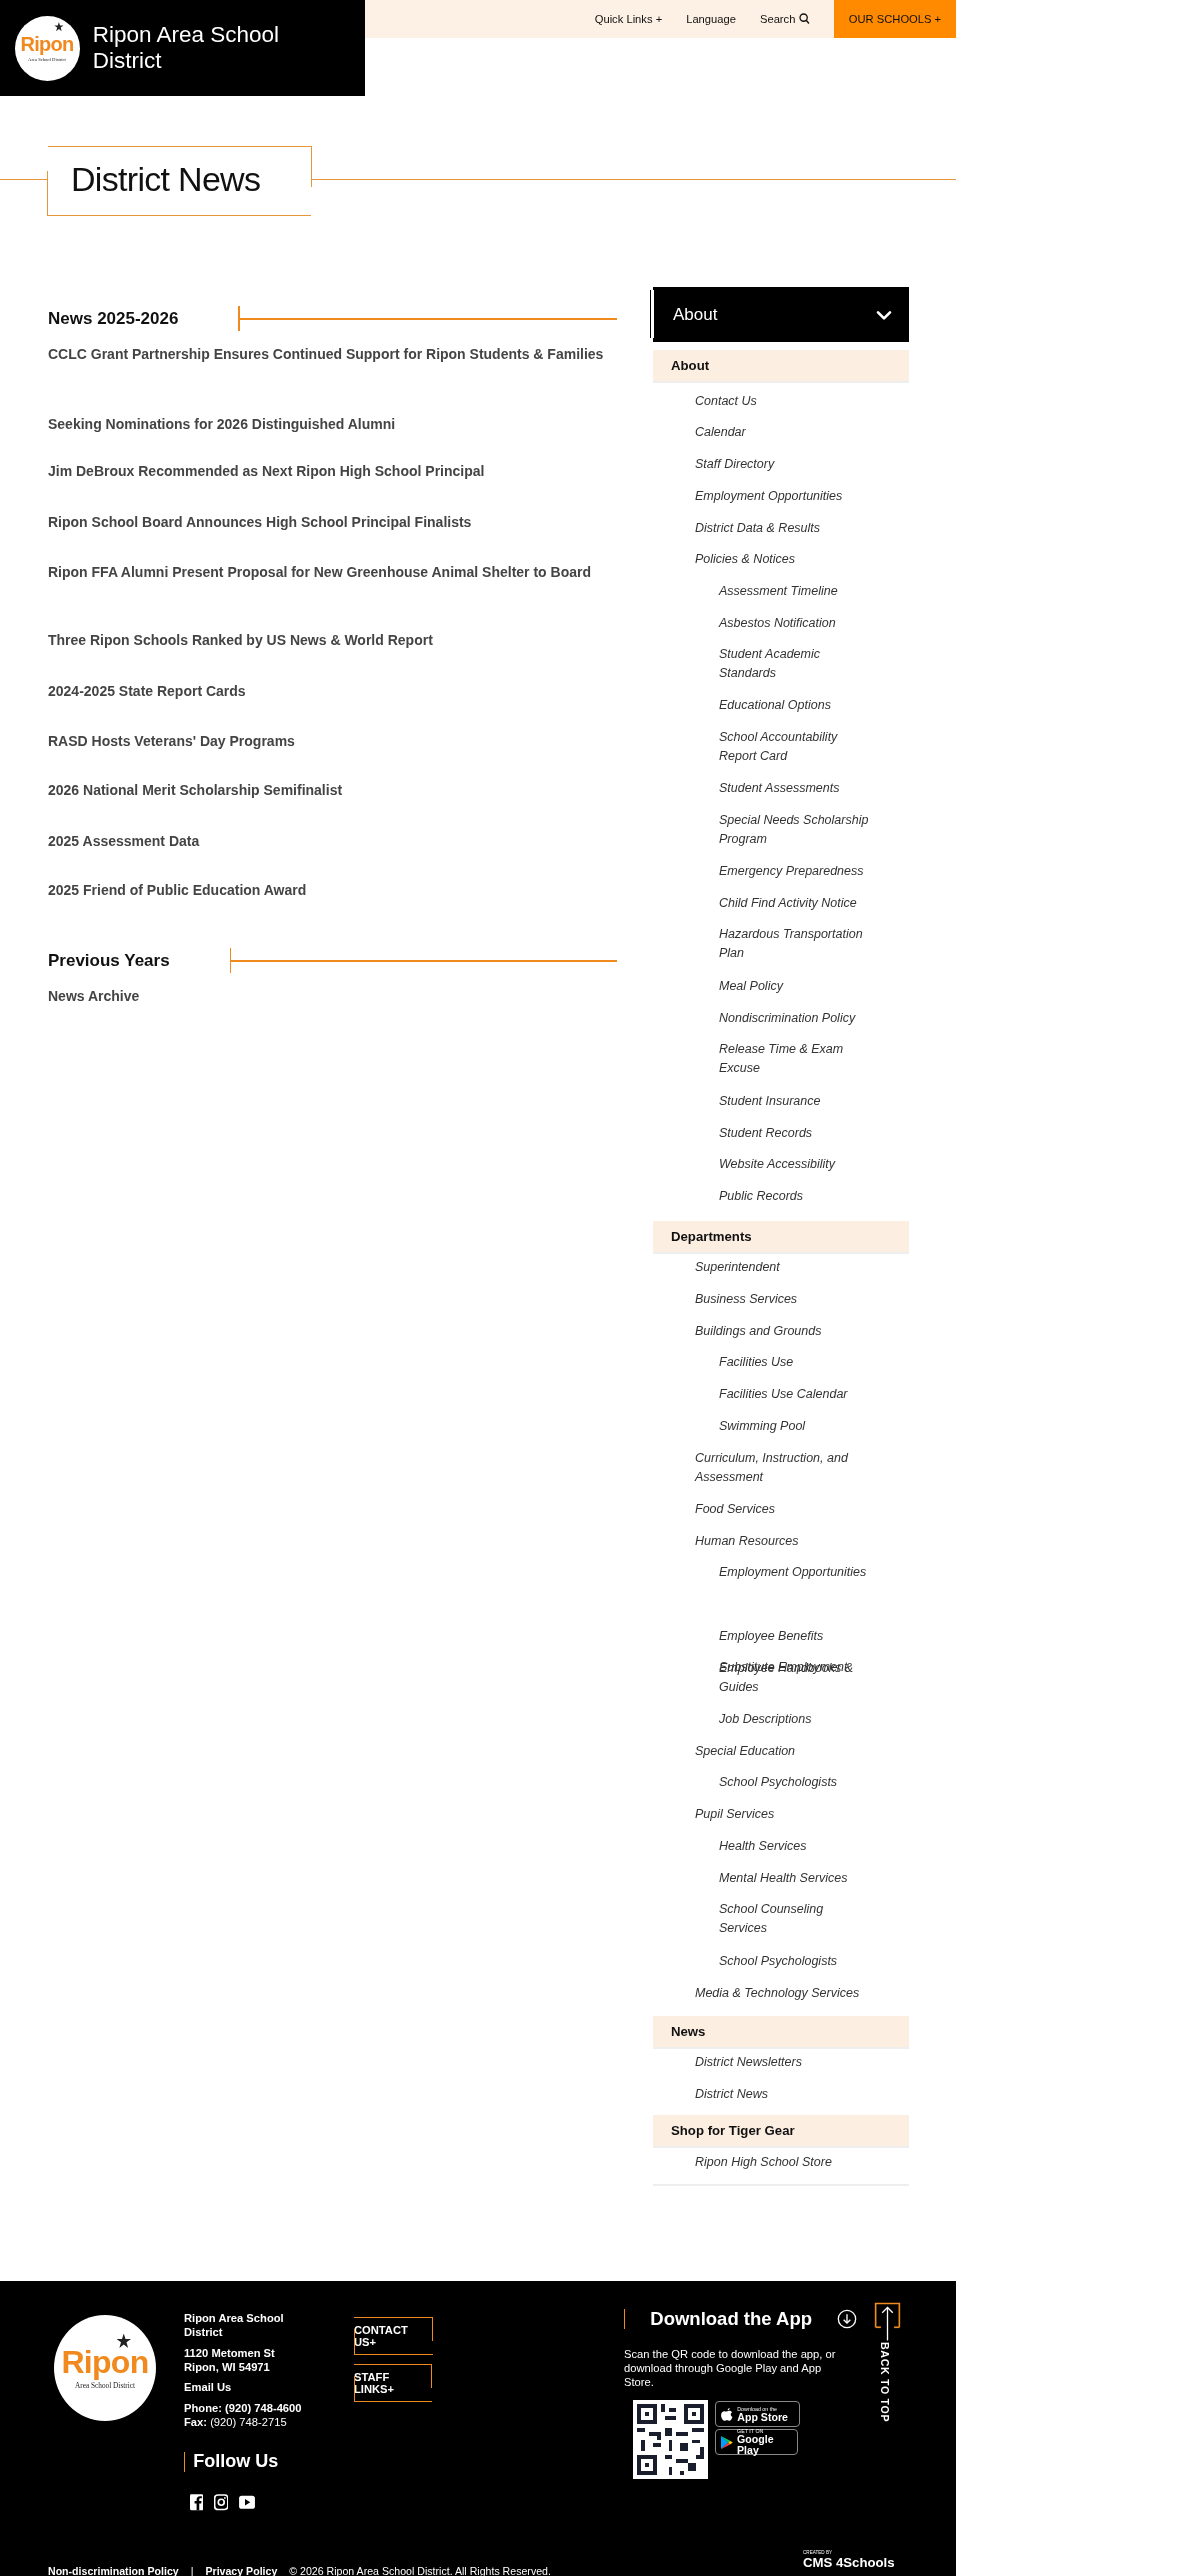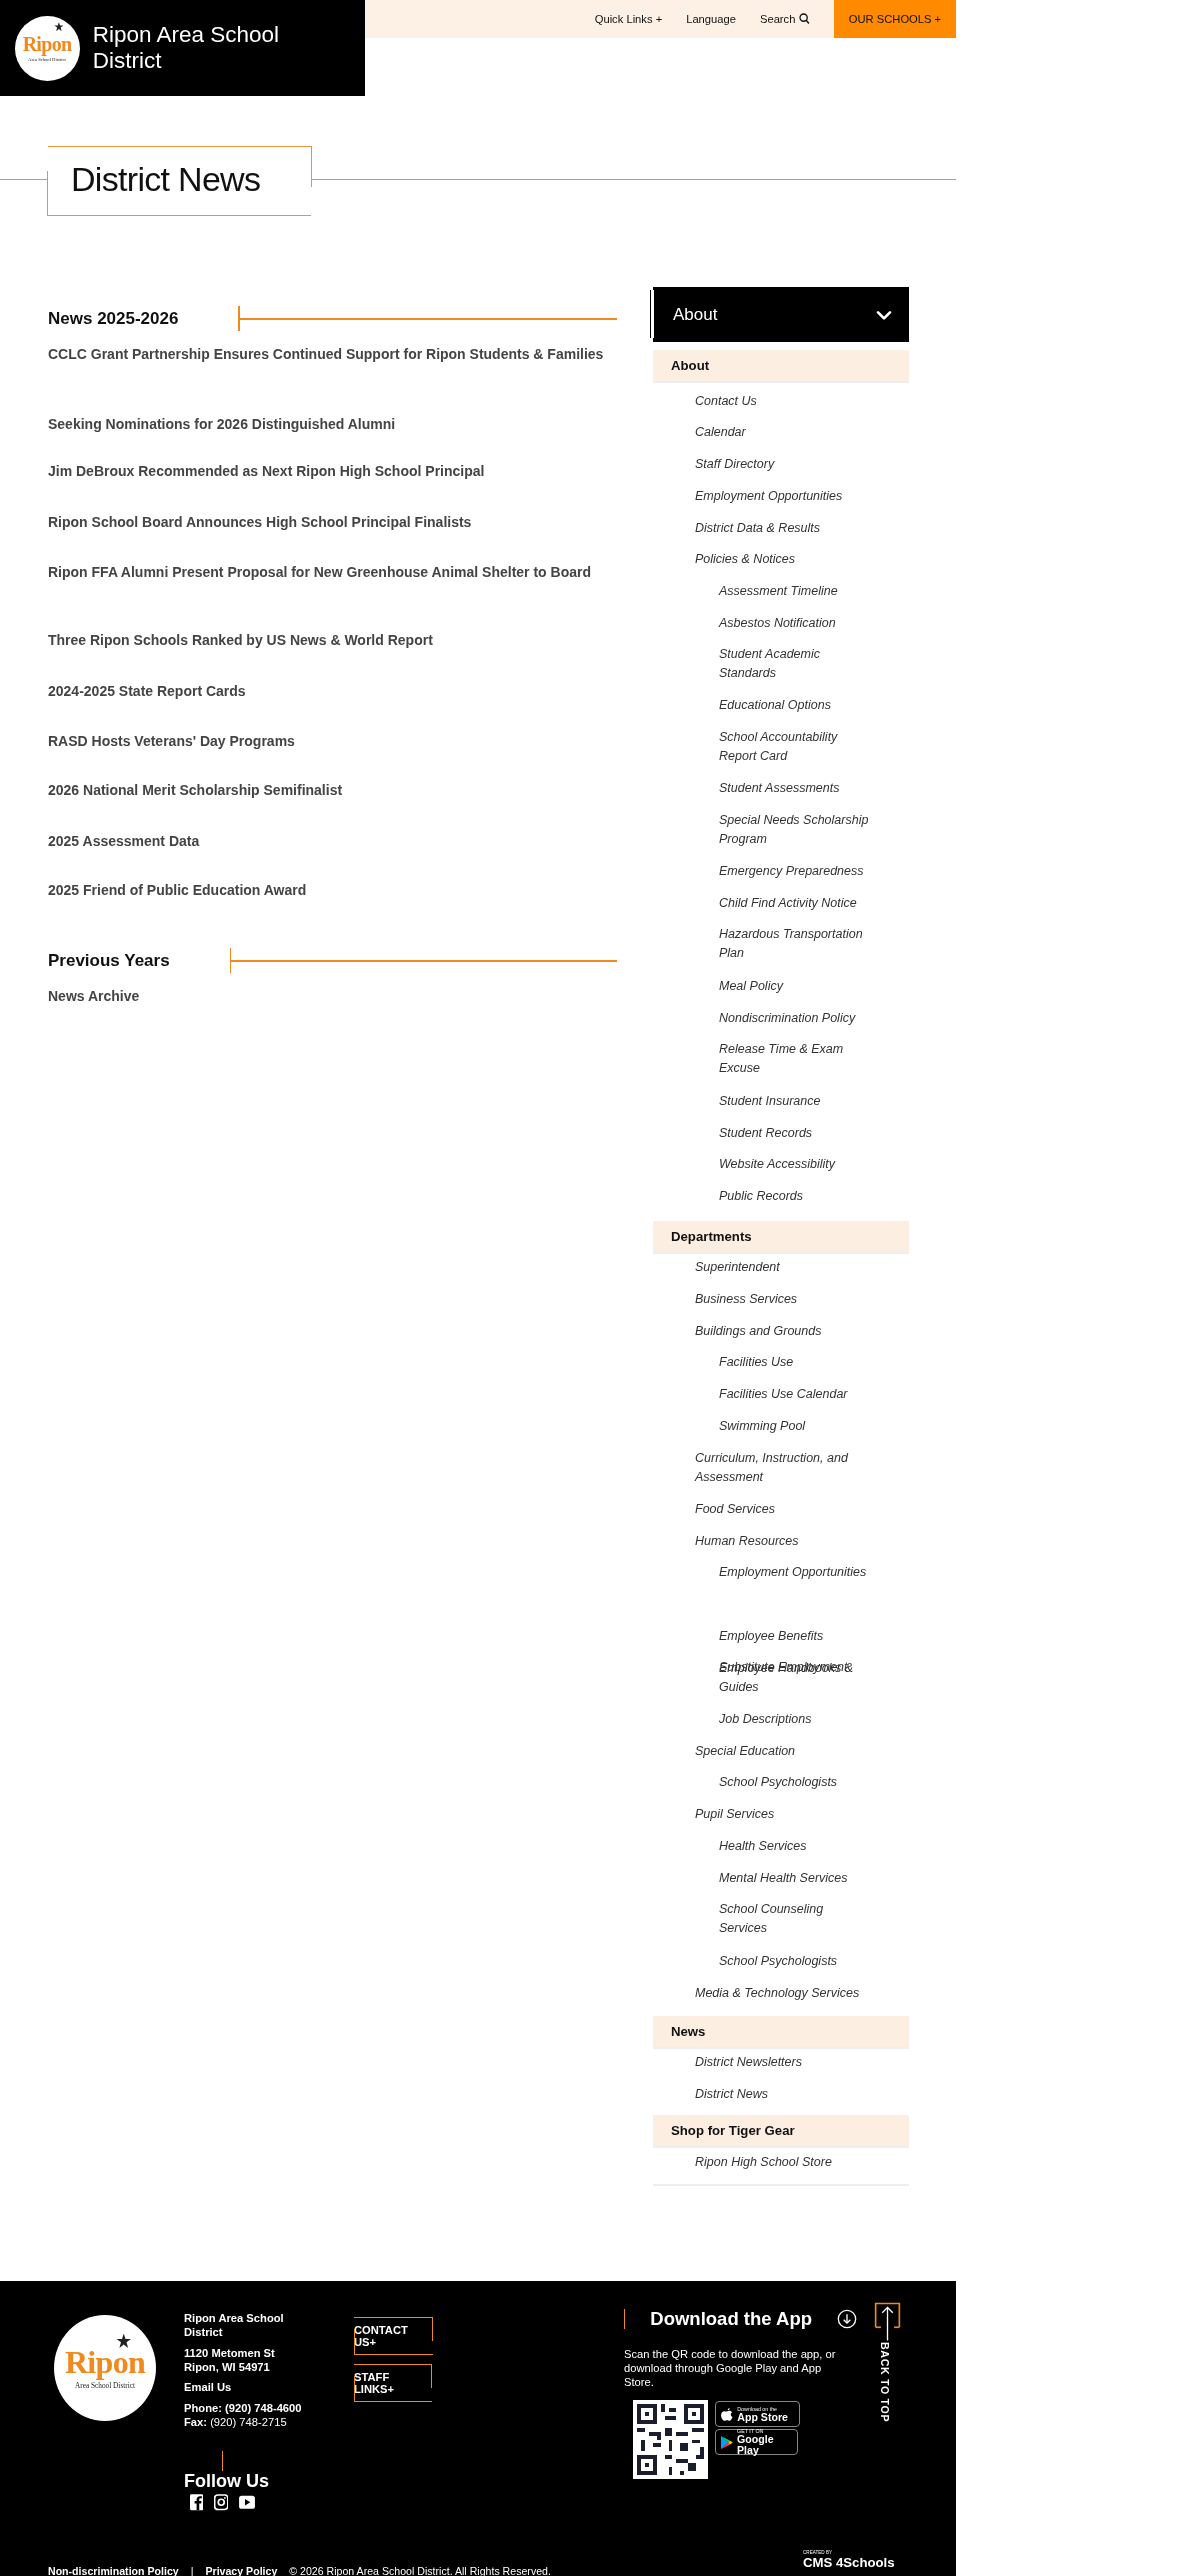--- a/index.html
+++ b/index.html
@@ -3,21 +3,21 @@
 <meta charset="utf-8">
 <style>
   * { box-sizing: border-box; margin: 0; padding: 0; }
   html, body { width: 1196px; background: #fff; }
   body { font-family: "Liberation Sans", sans-serif; color: #222; position: relative; height: 2576px; overflow: hidden; }
   .page { width: 956px; position: relative; height: 2576px; }
 
   
   .brand { position: absolute; left: 0; top: 0; width: 365px; height: 96px; background: #000; display: flex; align-items: center; }
   .logo-circle { width: 65px; height: 65px; border-radius: 50%; background: #fff; margin-left: 14.5px; display: flex; flex-direction: column; align-items: center; justify-content: center; position: relative; overflow: hidden; }
-  .logo-word { font-family: Liberation Serif, serif; font-size: 20px; font-weight: bold; color: #f0891e; line-height: 1; letter-spacing: -0.7px; }
+  .logo-word { font-family: Liberation Sans, sans-serif; font-size: 20px; font-weight: bold; color: #f0891e; line-height: 1; letter-spacing: -0.7px; }
   .logo-sub { font-family: "Liberation Serif", serif; font-size: 4.6px; color: #222; margin-top: 3px; }
   .logo-star { position: absolute; top: 6.6px; right: 16px; width: 9.2px; height: 9.2px; background: #222; clip-path: polygon(50% 0,62% 38%,100% 38%,69% 60%,80% 100%,50% 75%,20% 100%,31% 60%,0 38%,38% 38%); }
   .brand-title { color: #fff; font-size: 22.5px; line-height: 26.4px; margin-left: 13.2px; font-weight: 300; }
 
   .util-bar { position: absolute; left: 365px; top: 0; width: 591px; height: 38px; background: #fdf0e4; display: flex; justify-content: flex-end; align-items: center; }
   .util-link { font-size: 11.2px; color: #111; margin-right: 24px; display: flex; align-items: center; gap: 4px; }
   .schools-btn { height: 38px; background: #ff8a00; color: #111; font-size: 11.2px; padding: 0 2px; display: flex; align-items: center; width: 122px; justify-content: center; }
   .main-nav { position: absolute; left: 365px; top: 38px; width: 591px; height: 58px; display: flex; align-items: center; }
   .main-nav .nav-item { font-size: 11.2px; color: #111; position: absolute; top: 21px; }
 
@@ -55,21 +55,21 @@
   .f-logo .logo-sub { font-size: 7.3px; }
   .f-logo .logo-star { top: 18.5px; right: 25px; width: 14.5px; height: 14.5px; }
   .f-info { position: absolute; left: 120px; top: 30px; font-size: 11.2px; line-height: 14px; }
   .f-info p { margin-bottom: 6.6px; font-weight: bold; }
   .f-info .light { font-weight: normal; }
   .f-btn { position: absolute; left: 231px; width: 79px; height: 38px; font-size: 11.2px; font-weight: bold; display: flex; align-items: center; justify-content: center; }
   .f-btn .bt { position: absolute; left: 0; top: 0; width: 100%; height: 1.3px; background: #f08a1e; }
   .f-btn .bb { position: absolute; left: 0; bottom: 0; width: 100%; height: 1.3px; background: #f08a1e; }
   .f-btn .bl { position: absolute; left: 0; top: 12px; bottom: 0; width: 1.3px; background: #f08a1e; }
   .f-btn .br { position: absolute; right: 0; top: 0; height: 24px; width: 1.3px; background: #f08a1e; }
-  .follow { position: absolute; left: 120px; top: 170px; display: flex; align-items: center; flex-direction: column; }
+  .follow { position: absolute; left: 120px; top: 170px; display: flex; align-items: center; }
   .follow .bar { width: 1.3px; height: 20px; background: #f08a1e; margin-right: 8px; }
   .follow h3 { font-size: 18px; font-weight: bold; }
   .social { position: absolute; left: 190px; top: 2493px; display: flex; gap: 10.6px; }
   .app-head { position: absolute; left: 624px; top: 2308px; display: flex; align-items: center; gap: 25px; }
   .app-head .bar { width: 1.3px; height: 20px; background: #f08a1e; }
   .app-head h3 { font-size: 18.5px; font-weight: bold; color: #fff; }
   .app-desc { position: absolute; left: 624px; top: 2347px; width: 218px; font-size: 11.2px; line-height: 14px; color: #fff; }
   .qr { position: absolute; left: 633px; top: 2400px; width: 75px; height: 79px; background: #fff; }
   .store-btn { position: absolute; left: 715px; width: 85px; height: 26.4px; border: 0.7px solid #888; border-radius: 4px; background: #000; color: #fff; display: flex; align-items: center; padding-left: 5.3px; gap: 4px; }
   .store-btn .small { font-size: 5.3px; display: block; }

